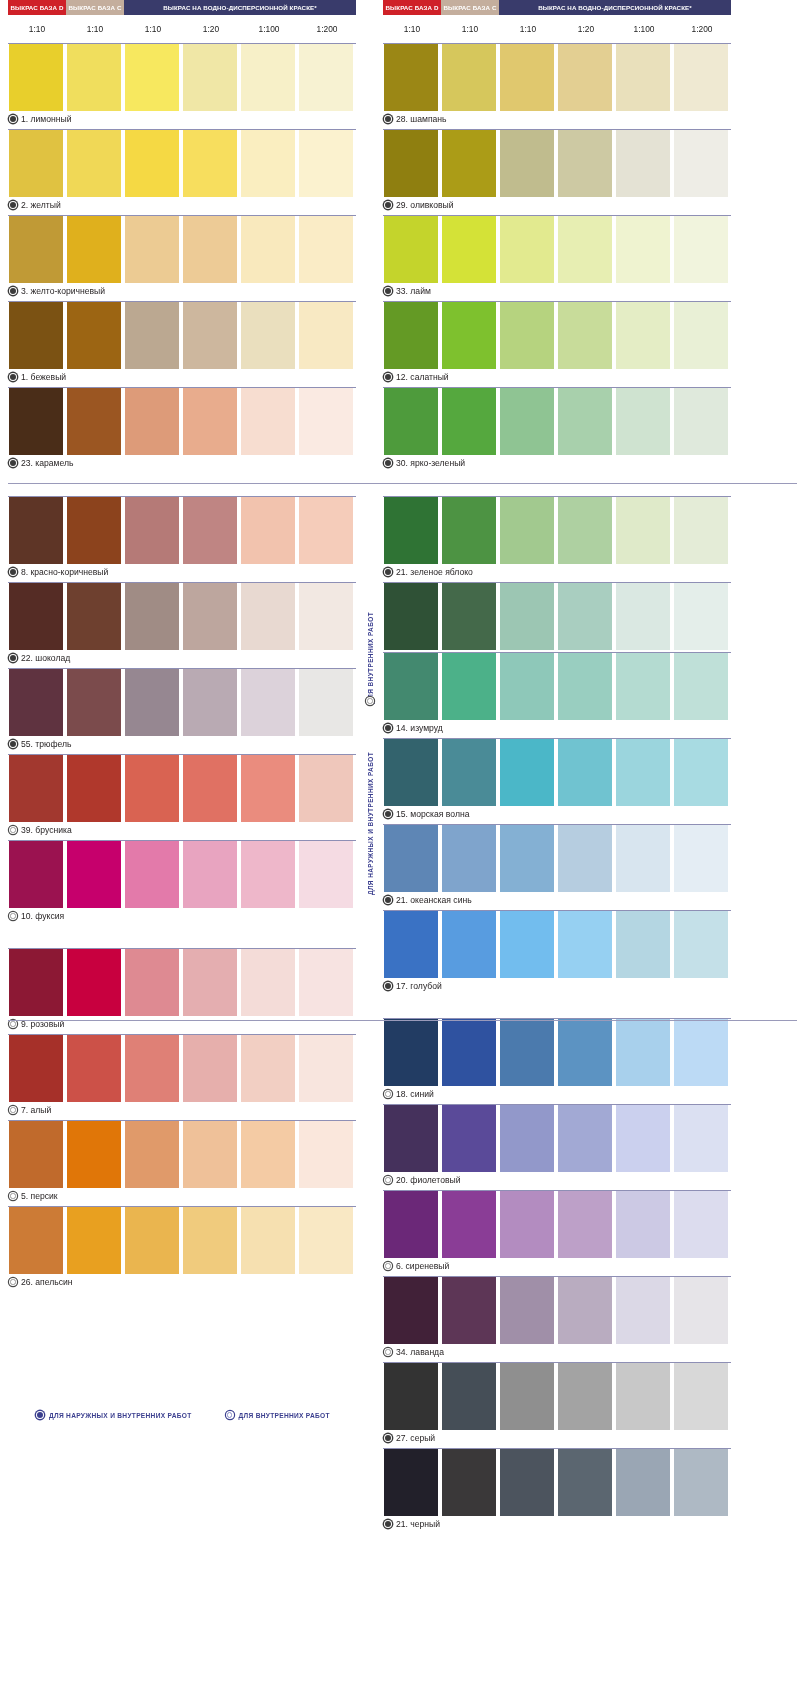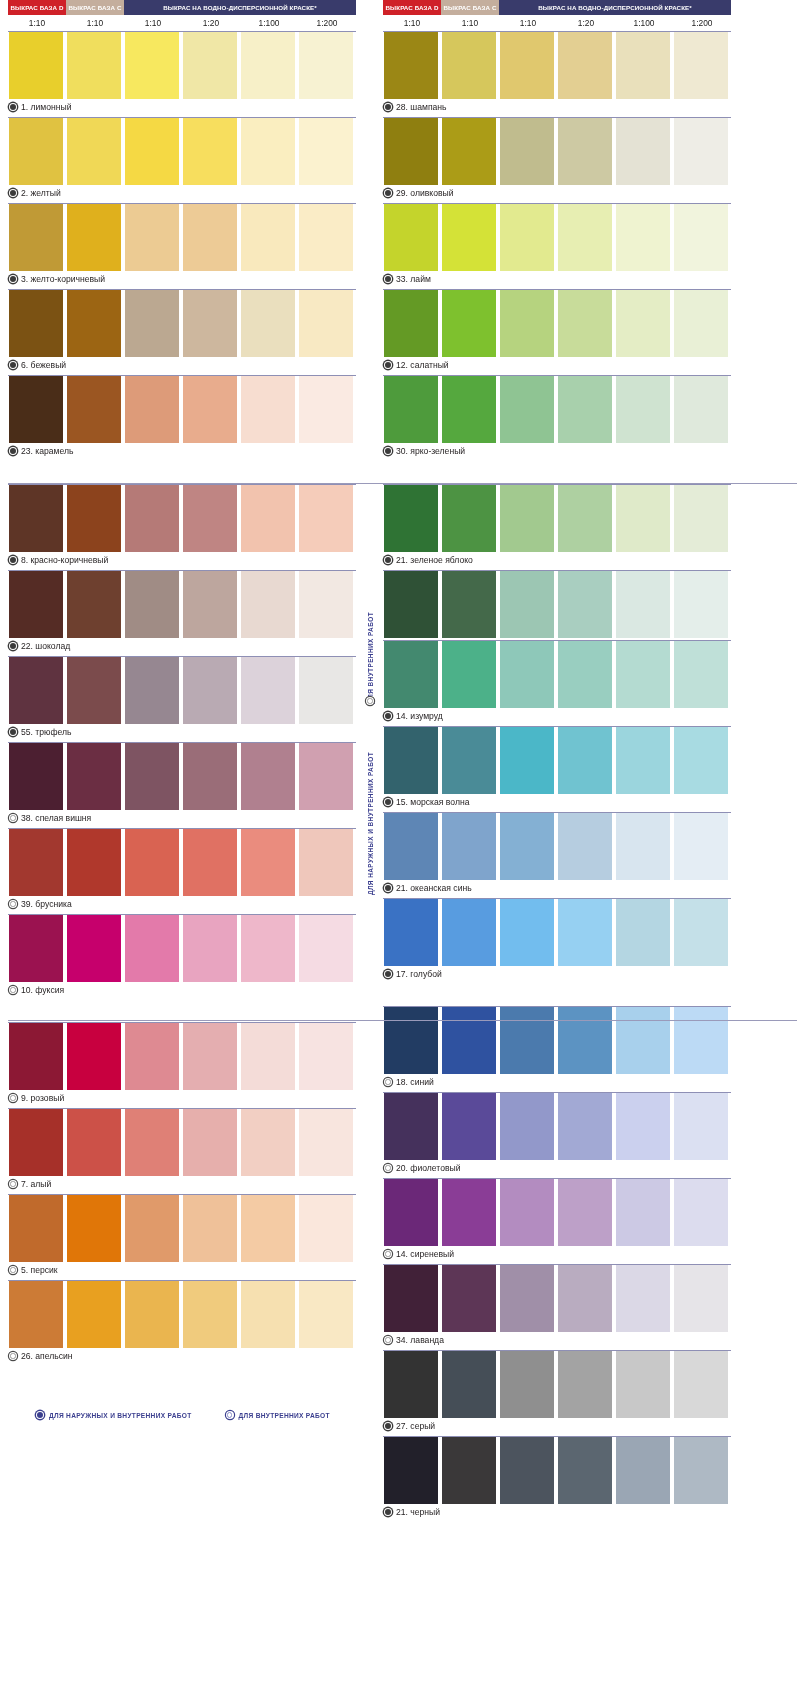--- a/index.html
+++ b/index.html
@@ -41,21 +41,21 @@
     letter-spacing: .1px;
     white-space: nowrap;
   }
   .hdr-d { width: 58px; background: #cf2128; }
   .hdr-c { width: 58px; background: #c4ae9d; }
   .hdr-w { width: 232px; background: #393b6b; }
 
   .ratio-band {
     display: flex;
     width: 348px;
-    height: 16px;
+    height: 28px;
   }
   .ratio-cell {
     width: 58px;
     display: flex;
     align-items: center;
     justify-content: center;
     font-size: 8.4px;
     color: #222;
   }
 
@@ -272,21 +272,21 @@
               </div>
               <div class="sw" title="4. бежевый 1:100">
                 <div class="sw-inner" style="background: rgb(234, 223, 190);"></div>
               </div>
               <div class="sw" title="4. бежевый 1:200">
                 <div class="sw-inner" style="background: rgb(248, 233, 195);"></div>
               </div>
             </div>
             <div class="row-label">
               <span class="ic ic-filled"></span>
-              <span>6. бежевый</span>
+              <span>1. бежевый</span>
             </div>
           </div>
           <div class="row">
             <div class="swatches">
               <div class="sw" title="23. карамель 1:10">
                 <div class="sw-inner" style="background: rgb(74, 45, 24);"></div>
               </div>
               <div class="sw" title="23. карамель 1:10">
                 <div class="sw-inner" style="background: rgb(155, 86, 34);"></div>
               </div>
@@ -380,46 +380,20 @@
               <div class="sw" title="31. трюфель 1:100">
                 <div class="sw-inner" style="background: rgb(220, 210, 218);"></div>
               </div>
               <div class="sw" title="31. трюфель 1:200">
                 <div class="sw-inner" style="background: rgb(232, 231, 229);"></div>
               </div>
             </div>
             <div class="row-label">
               <span class="ic ic-filled"></span>
               <span>55. трюфель</span>
-            </div>
-          </div>
-          <div class="row">
-            <div class="swatches">
-              <div class="sw" title="38. спелая вишня 1:10">
-                <div class="sw-inner" style="background: rgb(76, 31, 49);"></div>
-              </div>
-              <div class="sw" title="38. спелая вишня 1:10">
-                <div class="sw-inner" style="background: rgb(107, 46, 67);"></div>
-              </div>
-              <div class="sw" title="38. спелая вишня 1:10">
-                <div class="sw-inner" style="background: rgb(126, 84, 98);"></div>
-              </div>
-              <div class="sw" title="38. спелая вишня 1:20">
-                <div class="sw-inner" style="background: rgb(154, 109, 120);"></div>
-              </div>
-              <div class="sw" title="38. спелая вишня 1:100">
-                <div class="sw-inner" style="background: rgb(176, 128, 143);"></div>
-              </div>
-              <div class="sw" title="38. спелая вишня 1:200">
-                <div class="sw-inner" style="background: rgb(208, 160, 176);"></div>
-              </div>
-            </div>
-            <div class="row-label">
-              <span class="ic ic-open"></span>
-              <span>38. спелая вишня</span>
             </div>
           </div>
           <div class="row">
             <div class="swatches">
               <div class="sw" title="39. брусника 1:10">
                 <div class="sw-inner" style="background: rgb(162, 56, 47);"></div>
               </div>
               <div class="sw" title="39. брусника 1:10">
                 <div class="sw-inner" style="background: rgb(176, 56, 44);"></div>
               </div>
@@ -951,21 +925,21 @@
               </div>
               <div class="sw" title="11. сиреневый 1:100">
                 <div class="sw-inner" style="background: rgb(204, 201, 228);"></div>
               </div>
               <div class="sw" title="11. сиреневый 1:200">
                 <div class="sw-inner" style="background: rgb(220, 220, 238);"></div>
               </div>
             </div>
             <div class="row-label">
               <span class="ic ic-open"></span>
-              <span>14. сиреневый</span>
+              <span>6. сиреневый</span>
             </div>
           </div>
           <div class="row">
             <div class="swatches">
               <div class="sw" title="34. лаванда 1:10">
                 <div class="sw-inner" style="background: rgb(65, 33, 56);"></div>
               </div>
               <div class="sw" title="34. лаванда 1:10">
                 <div class="sw-inner" style="background: rgb(93, 54, 86);"></div>
               </div>

